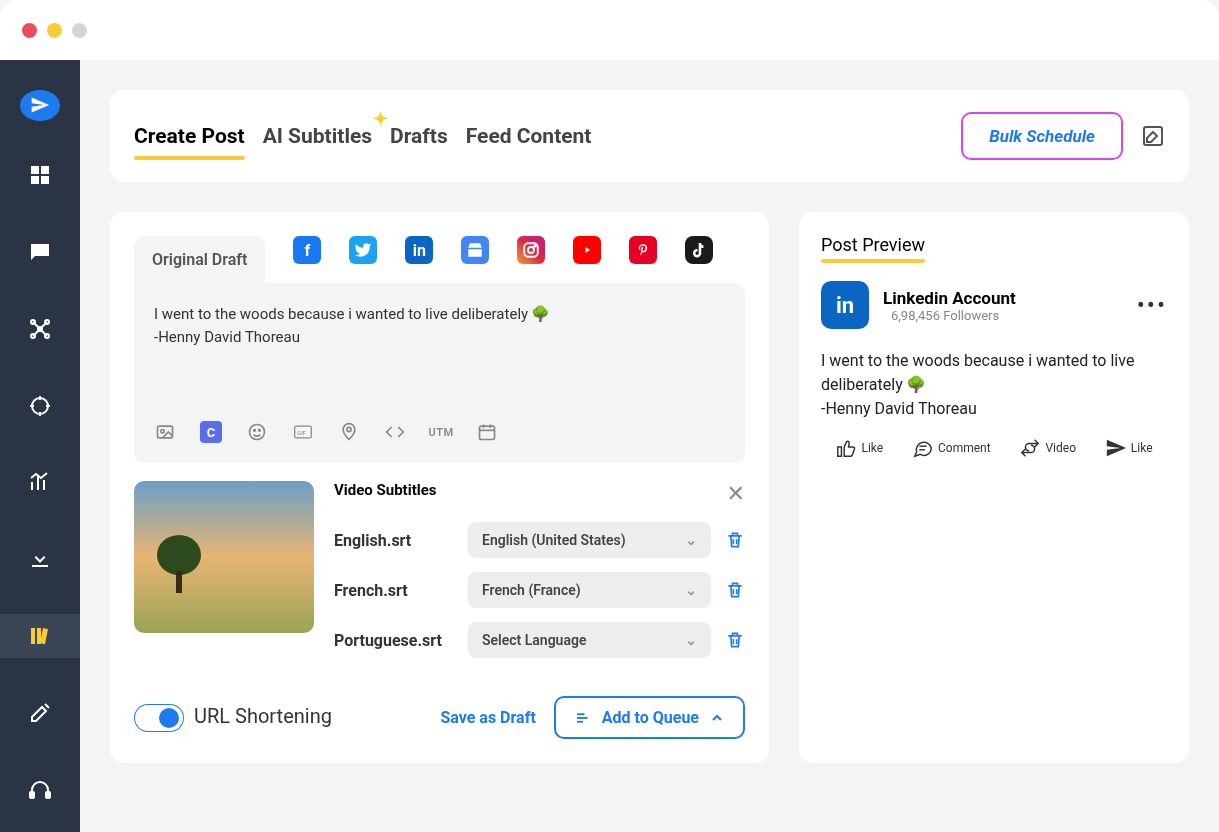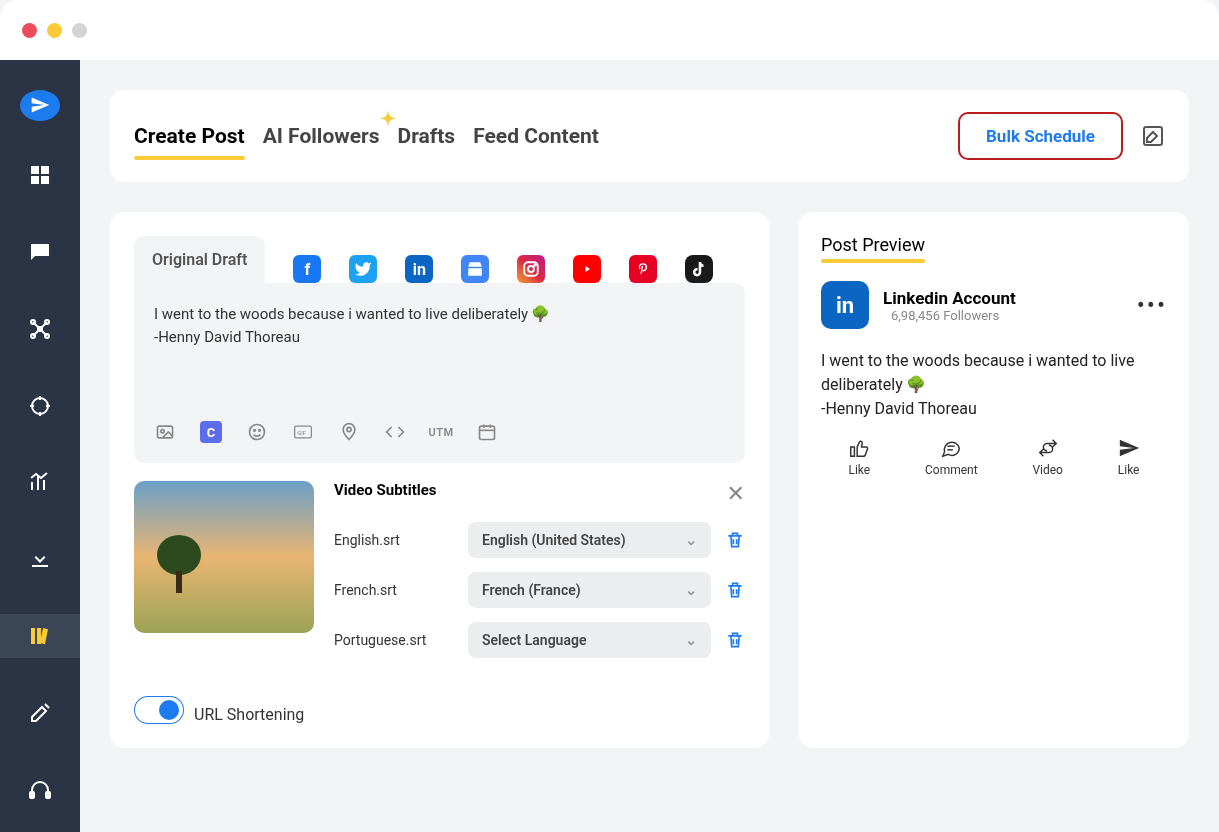--- a/index.html
+++ b/index.html
@@ -20,26 +20,26 @@
 .sidebar-bottom { margin-top: auto; margin-bottom: 20px; }
 
 .main { flex: 1; padding: 30px; overflow: hidden; }
 .top-bar { background: #fff; border-radius: 14px; height: 92px; display: flex; align-items: center; padding: 0 24px; gap: 18px; }
 .tab { font-size: 21px; font-weight: 700; color: #444; cursor: pointer; position: relative; }
 .tab.active { color: #000; }
 .tab.active::after { content: ""; position: absolute; left: 0; right: 0; bottom: -12px; height: 4px; background: #f9cb38; border-radius: 2px; }
 .tab.ai { position: relative; }
 .sparkle { position: absolute; top: -16px; right: -16px; color: #f9cb38; font-size: 18px; }
 .top-bar-right { margin-left: auto; display: flex; align-items: center; gap: 18px; }
-.bulk-btn { border: 2px solid #b91c1c; color: #1d7bf0; background: #fff; border-radius: 10px; padding: 12px 26px; font-size: 17px; font-weight: 700; cursor: pointer; }
+.bulk-btn { border: 2px solid #d946ef; color: #1d7bf0; background: #fff; border-radius: 10px; padding: 12px 26px; font-size: 17px; font-weight: 700; cursor: pointer; font-style: italic; }
 .edit-icon { width: 24px; height: 24px; color: #555; cursor: pointer; }
 
 .content-row { display: flex; gap: 30px; margin-top: 30px; }
 .compose-panel { flex: 1; background: #fff; border-radius: 14px; padding: 24px; }
-.draft-tabs { display: flex; align-items: flex-end; gap: 28px; }
+.draft-tabs { display: flex; align-items: flex-start; gap: 28px; }
 .draft-tab { background: #f3f4f5; padding: 14px 18px; border-radius: 10px 10px 0 0; font-size: 16px; font-weight: 600; color: #555; cursor: pointer; }
 .social-icon { width: 28px; height: 28px; border-radius: 6px; display: flex; align-items: center; justify-content: center; cursor: pointer; position: relative; }
 .fb { background: #1877f2; color: #fff; font-weight: bold; }
 .tw { background: #1da1f2; color: #fff; }
 .li { background: #0a66c2; color: #fff; font-weight: bold; }
 .gb { background: #4285f4; color: #fff; }
 .ig { background: linear-gradient(45deg, #f09433, #e6683c, #dc2743, #cc2366, #bc1888); }
 .yt { background: #ff0000; color: #fff; }
 .pi { background: #e60023; color: #fff; font-size: 18px; }
 .tt { background: #1a1a1a; color: #fff; border-radius: 8px; }
@@ -51,49 +51,49 @@
 .toolbar-icon.canva { background: #5b6de8; color: #fff; border-radius: 4px; font-size: 13px; font-weight: bold; }
 .toolbar-icon.utm { font-size: 11px; font-weight: 600; letter-spacing: 0.5px; }
 
 .subtitles { margin-top: 18px; display: flex; gap: 20px; position: relative; }
 .close-sub { position: absolute; top: 0; right: 0; color: #888; font-size: 22px; cursor: pointer; }
 .thumb { width: 180px; height: 152px; border-radius: 10px; overflow: hidden; background: linear-gradient(180deg, #6b9fc7 0%, #e8b572 50%, #9ba356 100%); position: relative; }
 .tree { position: absolute; left: 20px; bottom: 40px; }
 .sub-right { flex: 1; }
 .sub-title { font-size: 15px; font-weight: 700; margin-bottom: 23px; }
 .sub-row { display: flex; align-items: center; gap: 14px; margin-bottom: 14px; }
-.sub-name { width: 120px; font-size: 14px; color: #333; }
+.sub-name { width: 120px; font-size: 16px; color: #333; font-weight: bold; }
 .sub-select { flex: 1; background: #ecedef; border: none; border-radius: 8px; padding: 10px 14px; font-size: 14px; color: #444; display: flex; justify-content: space-between; align-items: center; cursor: pointer; font-weight: 600; }
 .sub-select .chev { color: #999; }
 .trash { color: #1d7bf0; cursor: pointer; }
 
 .compose-footer { display: flex; align-items: center; margin-top: 24px; gap: 14px; }
 .toggle { width: 50px; height: 28px; background: #1d7bf0; border: 2px solid #1d7bf0; border-radius: 20px; position: relative; cursor: pointer; }
-.toggle-wrap { display: flex; align-items: flex-end; gap: 10px; font-size: 16px; color: #333; }
+.toggle-wrap { display: flex; align-items: flex-start; gap: 10px; font-size: 20px; color: #333; }
 .footer-right { margin-left: auto; display: flex; align-items: center; gap: 18px; }
 .save-draft { color: #1d7bf0; font-weight: 700; font-size: 16px; cursor: pointer; }
 .queue-btn { border: 2px solid #1d7bf0; color: #1d7bf0; background: #fff; border-radius: 10px; padding: 10px 18px; font-size: 16px; font-weight: 700; display: flex; align-items: center; gap: 10px; cursor: pointer; }
 
 .preview-panel { width: 390px; background: #fff; border-radius: 14px; padding: 22px; }
 .preview-title { font-size: 18px; font-weight: 400; display: inline-block; position: relative; }
 .preview-title::after { content: ""; position: absolute; left: 0; right: 0; bottom: -8px; height: 4px; background: #f9cb38; border-radius: 2px; }
 .preview-header { display: flex; align-items: center; gap: 14px; margin-top: 26px; }
 .preview-avatar { width: 48px; height: 48px; background: #0a66c2; border-radius: 10px; display: flex; align-items: center; justify-content: center; color: #fff; font-weight: bold; font-size: 22px; }
 .preview-acc { flex: 1; }
 .preview-acc-name { font-size: 17px; font-weight: 700; }
 .preview-acc-followers { font-size: 13px; color: #888; margin-left: 8px; }
 .more-dots { font-size: 24px; color: #333; cursor: pointer; letter-spacing: 2px; }
 .preview-text { margin-top: 20px; font-size: 16px; color: #222; line-height: 1.5; }
 .preview-media { margin-top: 16px; width: 100%; height: 290px; border-radius: 6px; background: linear-gradient(180deg, #4977a3 0%, #87a8c4 25%, #e8b572 55%, #9ba356 100%); position: relative; overflow: hidden; }
 .cc-badge { position: absolute; top: 12px; right: 12px; background: #fff; border-radius: 6px; padding: 4px 6px; font-size: 14px; font-weight: 800; color: #000; }
 .cc-underline { width: 22px; height: 4px; background: #ed4c5c; border-radius: 2px; margin: 1px auto 0; }
 .play-outline { position: absolute; top: 50%; left: 50%; transform: translate(-50%, -50%); width: 140px; height: 78px; border: 2px solid #fff; border-radius: 14px; display: flex; align-items: center; justify-content: center; cursor: pointer; }
 .play-tri { width: 0; height: 0; border-left: 22px solid #fff; border-top: 14px solid transparent; border-bottom: 14px solid transparent; margin-left: 4px; }
 .preview-actions { display: flex; justify-content: space-around; margin-top: 16px; }
-.pa-item { display: flex; flex-direction: column; align-items: center; gap: 4px; font-size: 12px; color: #333; cursor: pointer; }
+.pa-item { display: flex; flex-direction: row; align-items: center; gap: 4px; font-size: 12px; color: #333; cursor: pointer; }
 .pa-icon { width: 22px; height: 22px; color: #333; }
 
 svg { display: block; }
 </style>
 </head>
 <body>
 
 <div class="window-chrome">
   <div class="dot red"></div>
   <div class="dot yellow"></div>
@@ -175,21 +175,21 @@
           <rect x="2" y="14" width="4" height="6" rx="1" fill="#fff"></rect>
           <rect x="18" y="14" width="4" height="6" rx="1" fill="#fff"></rect>
         </svg>
     </div>
   </div>
 
   <div class="main">
 
     <div class="top-bar">
       <div class="tab active">Create Post</div>
-      <div class="tab ai"><span>AI Followers</span><span class="sparkle">✦</span></div>
+      <div class="tab ai"><span>AI Subtitles</span><span class="sparkle">✦</span></div>
       <div class="tab">Drafts</div>
       <div class="tab">Feed Content</div>
       <div class="top-bar-right">
         <button class="bulk-btn">Bulk Schedule</button>
         <svg class="edit-icon" width="24" height="24" viewBox="0 0 24 24" fill="none" stroke="currentColor" stroke-width="2">
             <rect x="3" y="3" width="18" height="18" rx="2"></rect>
             <path d="M12 8l4 4-6 6H6v-4l6-6z"></path>
           </svg>
       </div>
     </div>
@@ -338,20 +338,34 @@
         </div>
 
         <div class="compose-footer">
           <div class="toggle-wrap">
             <div class="toggle">
               <div style="width:48px;height:26px;background:#fff;border-radius:20px;position:absolute;top:-1px;left:-1px;"></div>
               <div style="width:20px;height:20px;background:#1d7bf0;border-radius:50%;position:absolute;right:3px;top:2px;"></div>
             </div>
             <span>URL Shortening</span>
           </div>
+          <div class="footer-right">
+            <span class="save-draft">Save as Draft</span>
+            <button class="queue-btn">
+              <svg width="18" height="18" viewBox="0 0 24 24" fill="none" stroke="currentColor" stroke-width="2.5">
+                  <line x1="4" y1="7" x2="14" y2="7"></line>
+                  <line x1="4" y1="12" x2="18" y2="12"></line>
+                  <line x1="4" y1="17" x2="12" y2="17"></line>
+                </svg>
+              <span>Add to Queue</span>
+              <svg width="16" height="16" viewBox="0 0 24 24" fill="none" stroke="currentColor" stroke-width="3">
+                  <polyline points="6 15 12 9 18 15"></polyline>
+                </svg>
+            </button>
+          </div>
         </div>
       </div>
 
       <div class="preview-panel">
         <span class="preview-title">Post Preview</span>
         <div class="preview-header">
           <div class="preview-avatar">in</div>
           <div class="preview-acc">
             <div class="preview-acc-name">Linkedin Account</div>
             <div class="preview-acc-followers">6,98,456 Followers</div>

